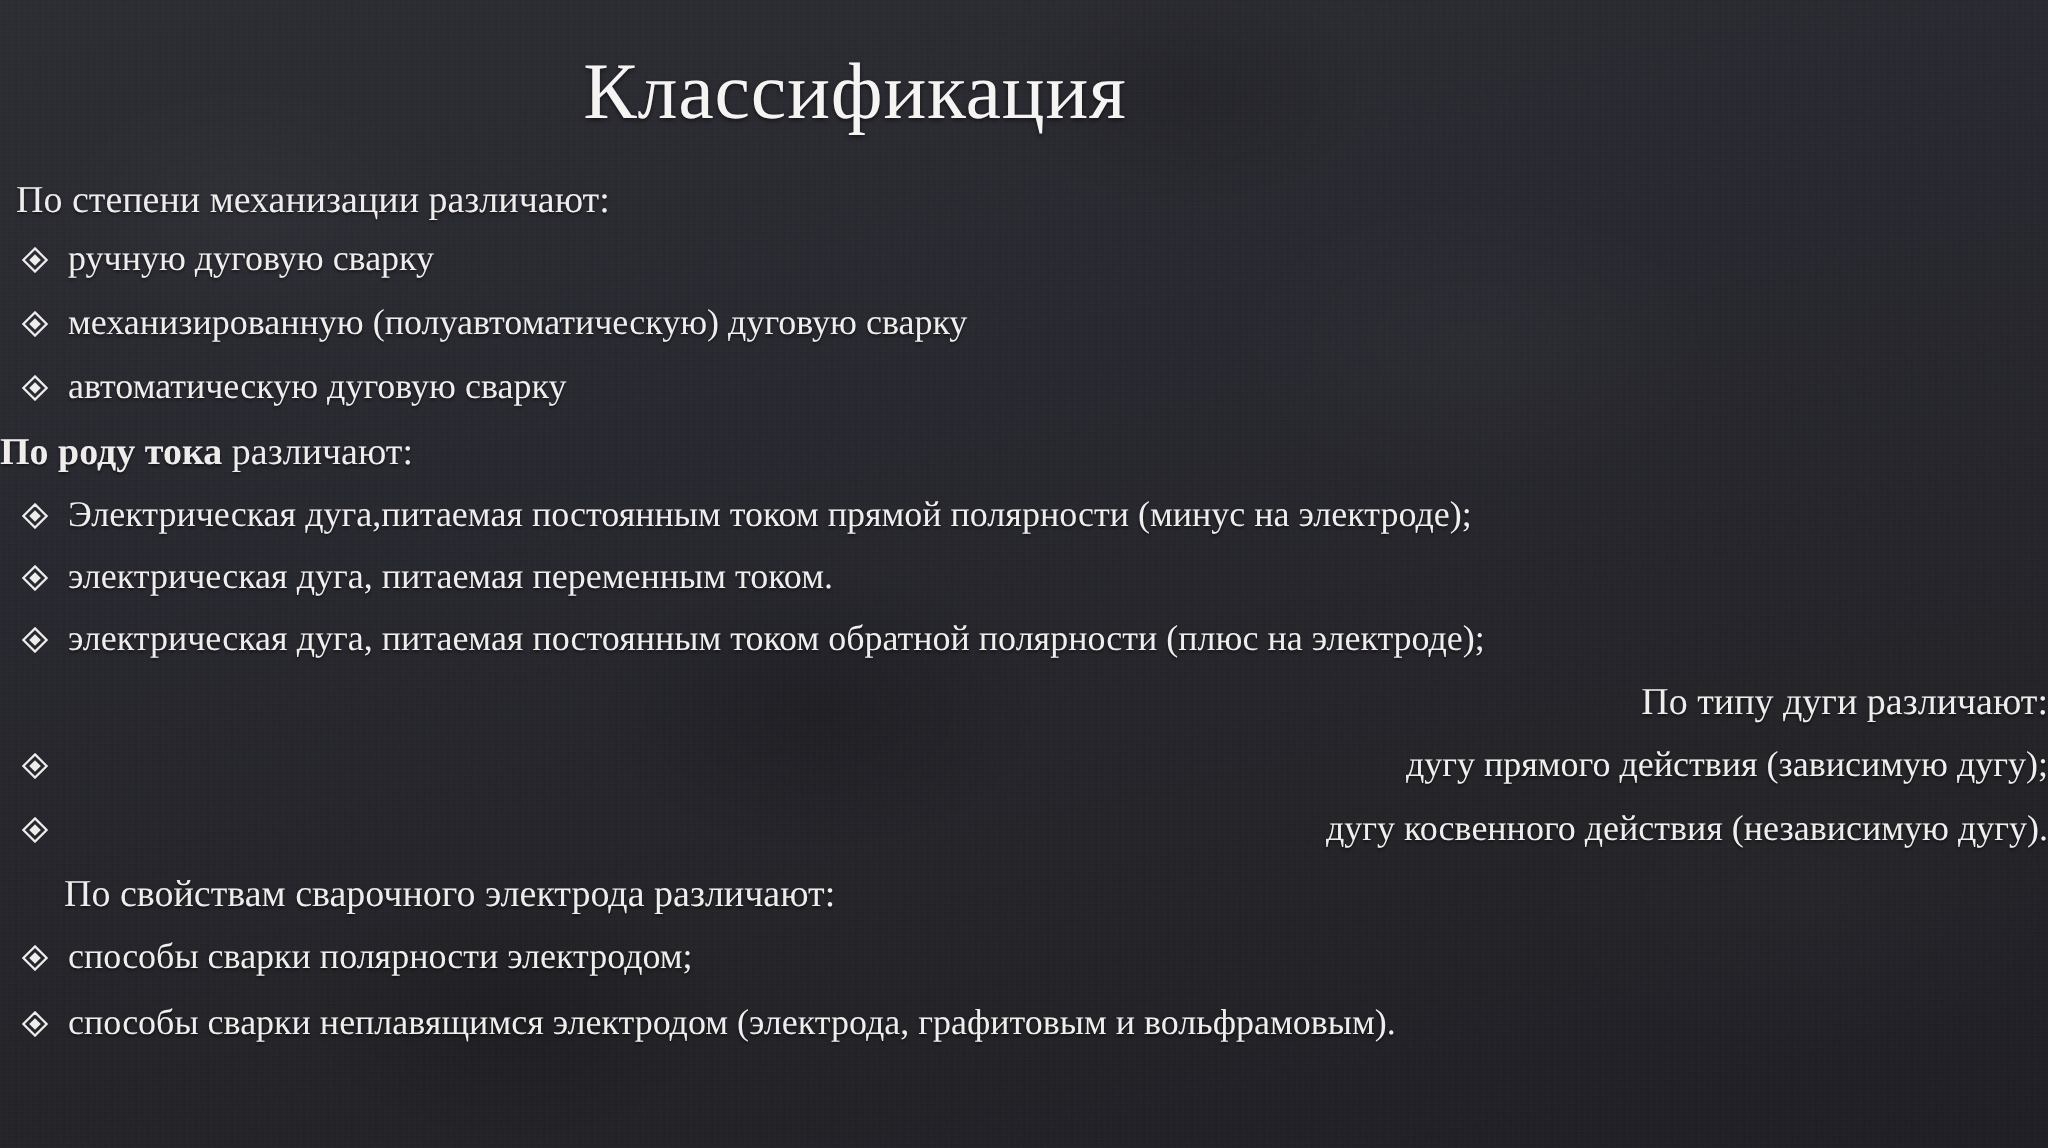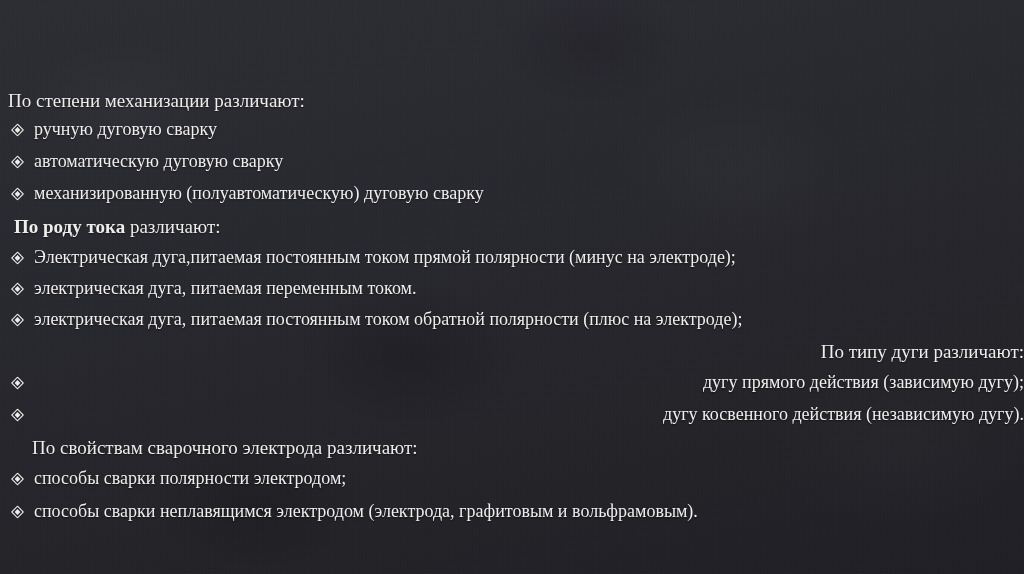--- a/index.html
+++ b/index.html
@@ -62,21 +62,21 @@
 
   .lead {
     font-size: 19px;
     line-height: 25px;
     color: #efedeb;
     padding-left: 8px;
     margin: 0 0 5px 0;
     text-shadow: 0 1px 1.5px rgba(0,0,0,0.5);
     white-space: nowrap;
   }
-  .lead.indent-1 { padding-left: 14px; }
+  .lead.indent-1 { padding-left: 0; }
   .lead b { font-weight: bold; }
 
   ul.bullets {
     list-style: none;
     margin: 0 0 6px 0;
     padding: 0;
   }
   ul.bullets li {
     position: relative;
     font-size: 18px;
@@ -108,20 +108,21 @@
   .block.s2 .lead { margin-bottom: 7px; }
   .block.s3 .lead { margin-bottom: 7px; }
   .block.s4 .lead { margin-bottom: 7px; margin-left: 24px; }
 </style>
 </head>
 <body>
 
 <div class="slide">
   <div class="grain"></div>
 
+  <h1 class="slide-title">Классификация</h1>
 
   <div class="content">
 
     <div class="block s1">
       <p class="lead"><span>По степени механизации различают:</span></p>
       <ul class="bullets">
         <li>
           <span class="bullet-icon">
             <svg viewBox="0 0 13 13" width="13" height="13" aria-hidden="true">
               <path d="M6.5 0.7 L12.3 6.5 L6.5 12.3 L0.7 6.5 Z" fill="none" stroke="currentColor" stroke-width="1.1"></path>
@@ -130,30 +131,30 @@
           </span>
           <span>ручную дуговую сварку</span>
         </li>
         <li>
           <span class="bullet-icon">
             <svg viewBox="0 0 13 13" width="13" height="13" aria-hidden="true">
               <path d="M6.5 0.7 L12.3 6.5 L6.5 12.3 L0.7 6.5 Z" fill="none" stroke="currentColor" stroke-width="1.1"></path>
               <path d="M6.5 3.6 L9.4 6.5 L6.5 9.4 L3.6 6.5 Z" fill="currentColor"></path>
             </svg>
           </span>
+          <span>механизированную (полуавтоматическую) дуговую сварку</span>
+        </li>
+        <li>
+          <span class="bullet-icon">
+            <svg viewBox="0 0 13 13" width="13" height="13" aria-hidden="true">
+              <path d="M6.5 0.7 L12.3 6.5 L6.5 12.3 L0.7 6.5 Z" fill="none" stroke="currentColor" stroke-width="1.1"></path>
+              <path d="M6.5 3.6 L9.4 6.5 L6.5 9.4 L3.6 6.5 Z" fill="currentColor"></path>
+            </svg>
+          </span>
           <span>автоматическую дуговую сварку</span>
-        </li>
-        <li>
-          <span class="bullet-icon">
-            <svg viewBox="0 0 13 13" width="13" height="13" aria-hidden="true">
-              <path d="M6.5 0.7 L12.3 6.5 L6.5 12.3 L0.7 6.5 Z" fill="none" stroke="currentColor" stroke-width="1.1"></path>
-              <path d="M6.5 3.6 L9.4 6.5 L6.5 9.4 L3.6 6.5 Z" fill="currentColor"></path>
-            </svg>
-          </span>
-          <span>механизированную (полуавтоматическую) дуговую сварку</span>
         </li>
       </ul>
     </div>
 
     <div class="block s2">
       <p class="lead indent-1"><b>По роду тока</b><span> различают:</span></p>
       <ul class="bullets">
         <li>
           <span class="bullet-icon">
             <svg viewBox="0 0 13 13" width="13" height="13" aria-hidden="true">

